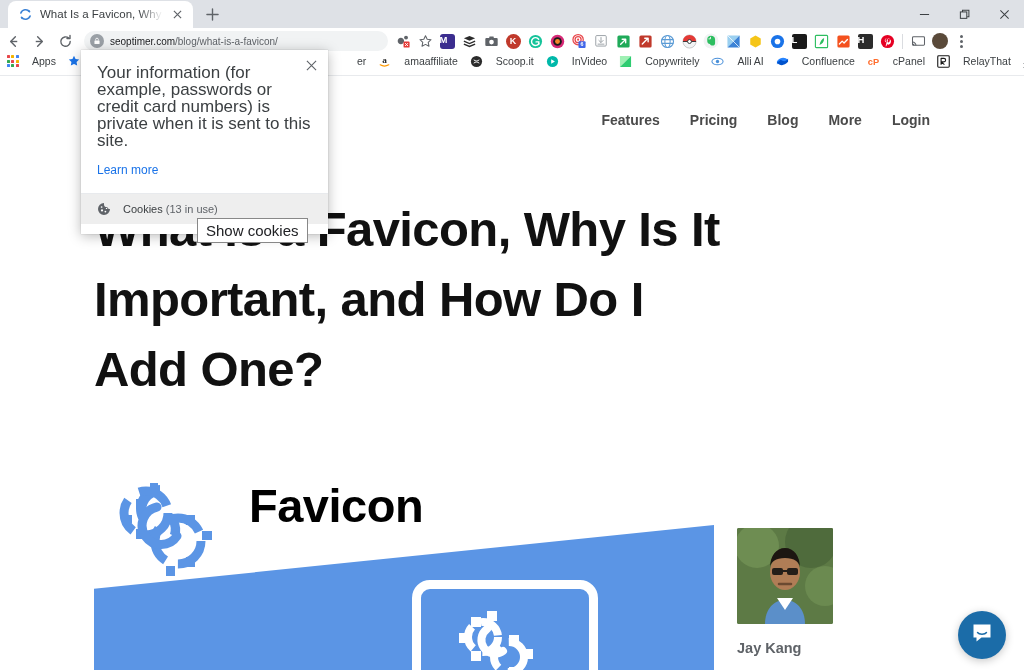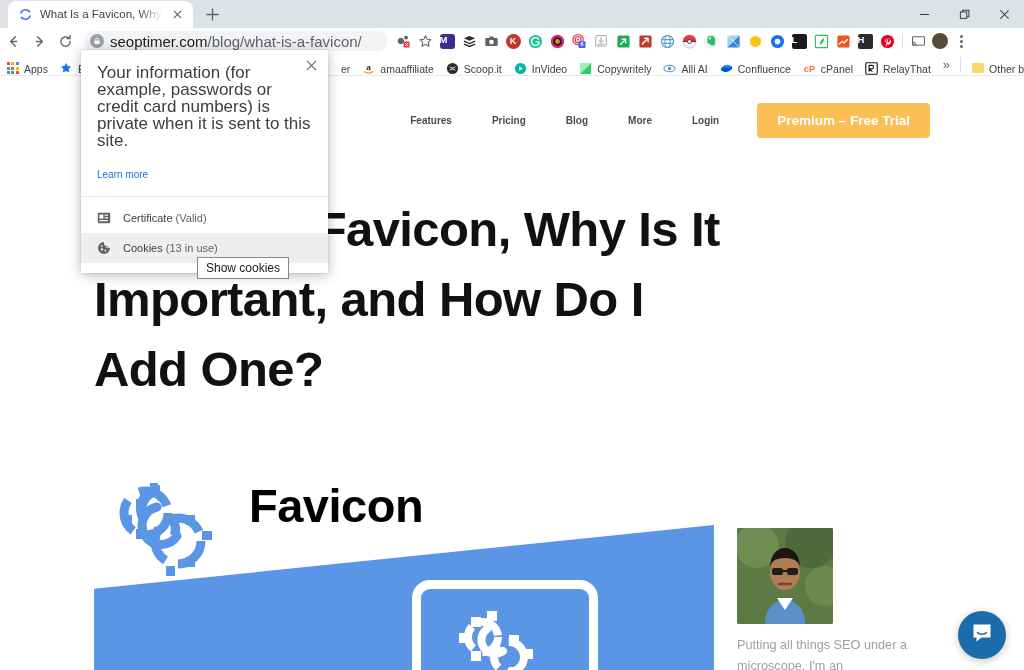--- a/index.html
+++ b/index.html
@@ -55,21 +55,21 @@
     background: #ffffff;
     display: flex; align-items: center;
   }
   .navbtn { width: 26px; height: 26px; display:flex; align-items:center; justify-content:center; color:#5f6368; flex:none; }
   .omnibox {
     flex: none;
     display: flex; align-items: center; gap: 6px;
     height: 20px; width: 304px;
     margin-left: 6px; padding: 0 8px 0 6px;
     background: #f1f3f4; border-radius: 10px;
-    font-size: 15px; color: #202124;
+    font-size: 10px; color: #202124;
     overflow: hidden; white-space: nowrap;
   }
   .lock {
     width: 14px; height: 14px; border-radius: 50%;
     background: #9aa0a6; flex: none;
     display: flex; align-items: center; justify-content: center;
   }
   .url-host { color: #202124; }
   .url-path { color: #5f6368; }
   .ext-row { display: flex; align-items: center; margin-left: 4px; }
@@ -89,21 +89,21 @@
 
   
   .bookmarks {
     position: absolute; top: 54px; left: 0; width: 1024px; height: 22px;
     background: #ffffff;
     border-bottom: 1px solid #e8eaed;
     display: flex; align-items: center;
     font-size: 10.5px; color: #3c4043;
     overflow: hidden; white-space: nowrap;
   }
-  .bm { display: flex; align-items: flex-end; gap: 5px; padding: 0 6px; height: 20px; flex: none; }
+  .bm { display: flex; align-items: flex-start; gap: 13px; padding: 0 6px; height: 20px; flex: none; }
   .bm-ico { width: 13px; height: 13px; flex: none; display:flex; align-items:center; justify-content:center; }
   .apps-grid { display:grid; grid-template-columns:repeat(3,3px); grid-template-rows:repeat(3,3px); gap:1.5px; }
   .apps-grid i { display:block; width:3px; height:3px; border-radius:0.5px; }
   .bm-overflow { padding: 0 6px; color:#5f6368; font-size: 13px; flex:none; }
   .bm-right { margin-left: auto; display: flex; align-items: center; padding-right: 2px; }
   .folder {
     width: 12px; height: 10px; border-radius: 1px 2px 2px 2px;
     background: #f8d66b; flex: none;
   }
 
@@ -111,22 +111,22 @@
   .page {
     position: absolute; top: 76px; left: 0; width: 1024px; height: 594px;
     background: #ffffff; overflow: hidden;
   }
   .site-nav {
     position: absolute; top: 19px; left: 0; width: 1024px; height: 50px;
     display: flex; align-items: center; justify-content: flex-end;
     padding-right: 94px;
   }
   .nav-link {
-    font-size: 10px; color: #4a4a4a; font-weight: 600;
-    margin-left: 40px; white-space: nowrap;
+    font-size: 14px; color: #4a4a4a; font-weight: 600;
+    margin-left: 30px; white-space: nowrap;
   }
   .premium-btn {
     margin-left: 38px;
     background: #fbbf55; color: #ffffff;
     font-size: 13.5px; font-weight: 700;
     padding: 10px 20px; border-radius: 4px;
     white-space: nowrap;
   }
   .headline {
     position: absolute; left: 94px; top: 118px; width: 630px;
@@ -188,34 +188,34 @@
     z-index: 50;
   }
   .popup-head { padding: 14px 16px 16px 16px; position: relative; }
   .popup-close {
     position: absolute; right: 9px; top: 7px;
     width: 16px; height: 16px; color: #5f6368;
     display: flex; align-items: center; justify-content: center;
   }
   .popup-title { font-size: 13.5px; color: #188038; margin-bottom: 9px; font-weight: 400; }
   .popup-desc { font-size: 17px; line-height: 17px; color: #3c4043; }
-  .popup-link { display: inline-block; margin-top: 20px; color: #1a73e8; font-size: 10px; }
+  .popup-link { display: inline-block; margin-top: 14px; color: #1a73e8; font-size: 12px; }
   .popup-sep { height: 1px; background: #e8eaed; }
   .popup-row {
     display: flex; align-items: center; gap: 12px;
     height: 30px; padding: 0 16px; position: relative;
   }
   .popup-row.hl { background: #eeeeee; }
   .popup-ico { width: 14px; height: 14px; flex: none; display:flex; align-items:center; justify-content:center; }
   .popup-row-label { font-size: 11px; color: #3c4043; }
   .popup-row-sub { color: #5f6368; }
   .tooltip {
     position: absolute; left: 116px; top: 24px;
     background: #ffffff; border: 1px solid #888;
-    padding: 3px 8px; font-size: 12px; color: #202124;
+    padding: 3px 8px; font-size: 15px; color: #202124;
     white-space: nowrap; z-index: 60;
   }
   .popup-bottom-pad { height: 10px; }
 </style>
 </head>
 <body>
 
 <div id="app">
 
   <div class="tabstrip">
@@ -571,21 +571,20 @@
   </div>
 
   <div class="page">
 
     <div class="site-nav">
       <a class="nav-link">Features</a>
       <a class="nav-link">Pricing</a>
       <a class="nav-link">Blog</a>
       <a class="nav-link">More</a>
       <a class="nav-link">Login</a>
-      <a class="premium-btn">Premium – Free Trial</a>
     </div>
 
     <h1 class="headline">What Is a Favicon, Why Is It Important, and How Do I Add One?</h1>
 
     <div class="hero">
       <div class="hero-wedge"></div>
       <div class="hero-gear">
         <svg width="104" height="118" viewBox="0 0 104 118">
           <g fill="#5b95e5">
             <path d="M44 14a24 24 0 0 0-21.5 34.6l8.2-5.6A14.5 14.5 0 0 1 44 24.5z"></path>
@@ -624,20 +623,21 @@
           <path d="M28 96c0-14 8-24 20-24s20 10 20 24z" fill="#5b8fc9"></path>
           <path d="M40 70h16l-8 12z" fill="#ffffff"></path>
           <ellipse cx="48" cy="44" rx="15" ry="18" fill="#b07d56"></ellipse>
           <path d="M33 40c0-12 6-20 15-20s15 8 15 20c0-6-6-10-15-10s-15 4-15 10z" fill="#1c1611"></path>
           <rect x="35" y="40" width="11" height="7" rx="2" fill="#241e19"></rect>
           <rect x="50" y="40" width="11" height="7" rx="2" fill="#241e19"></rect>
           <rect x="46" y="42" width="4" height="2" fill="#241e19"></rect>
           <path d="M42 56h12" stroke="#6b4a31" stroke-width="2.5" stroke-linecap="round"></path>
         </svg>
       </div>
+      <div class="author-name">Jay Kang</div>
       <div class="author-bio">Putting all things SEO under a microscope. I'm an experimentalist, researcher, recording every step of how to rank number 1. Here to help, verify, explain, cross-examine the</div>
     </div>
 
     <div class="chat">
       <span>
         <svg width="24" height="24" viewBox="0 0 24 24">
           <path d="M3.5 3.5h17v13h-9l-5 4v-4h-3z" fill="#ffffff"></path>
           <path d="M7.5 11.5c1.6 2.4 7.4 2.4 9 0" fill="none" stroke="#1b6ca8" stroke-width="1.4" stroke-linecap="round"></path>
         </svg>
       </span>
@@ -649,32 +649,20 @@
       <span class="popup-close">
         <svg width="11" height="11" viewBox="0 0 12 12">
             <path d="M1 1l10 10M11 1L1 11" stroke="#5f6368" stroke-width="1.2"></path>
           </svg>
       </span>
       <div class="popup-desc">Your information (for example, passwords or credit card numbers) is private when it is sent to this site.</div>
       <a class="popup-link">Learn more</a>
     </div>
     <div class="popup-sep"></div>
 
-    <div class="popup-row" style="margin-top:6px">
-      <span class="popup-ico">
-        <svg width="14" height="14" viewBox="0 0 14 14">
-          <rect x="0.8" y="1.8" width="12.4" height="10.4" rx="1" fill="#5f6368"></rect>
-          <rect x="2.4" y="3.6" width="4" height="4" fill="#fff"></rect>
-          <rect x="7.6" y="3.6" width="3.4" height="1.2" fill="#fff"></rect>
-          <rect x="7.6" y="6.2" width="3.4" height="1.2" fill="#fff"></rect>
-          <rect x="2.4" y="9" width="8.6" height="1.2" fill="#fff"></rect>
-        </svg>
-      </span>
-      <span class="popup-row-label"><span>Certificate</span> <span class="popup-row-sub">(Valid)</span></span>
-    </div>
 
     <div class="popup-row hl">
       <span class="popup-ico">
         <svg width="14" height="14" viewBox="0 0 14 14">
           <path d="M7 1a6 6 0 1 0 6 6 2.4 2.4 0 0 1-2.8-2 2.6 2.6 0 0 1-3.2-3z" fill="#5f6368"></path>
           <circle cx="5" cy="8.4" r="1.1" fill="#fff"></circle>
           <circle cx="8.4" cy="9.6" r="0.9" fill="#fff"></circle>
           <circle cx="4.6" cy="5" r="0.85" fill="#fff"></circle>
           <circle cx="9.5" cy="6.4" r="0.7" fill="#fff"></circle>
         </svg>

